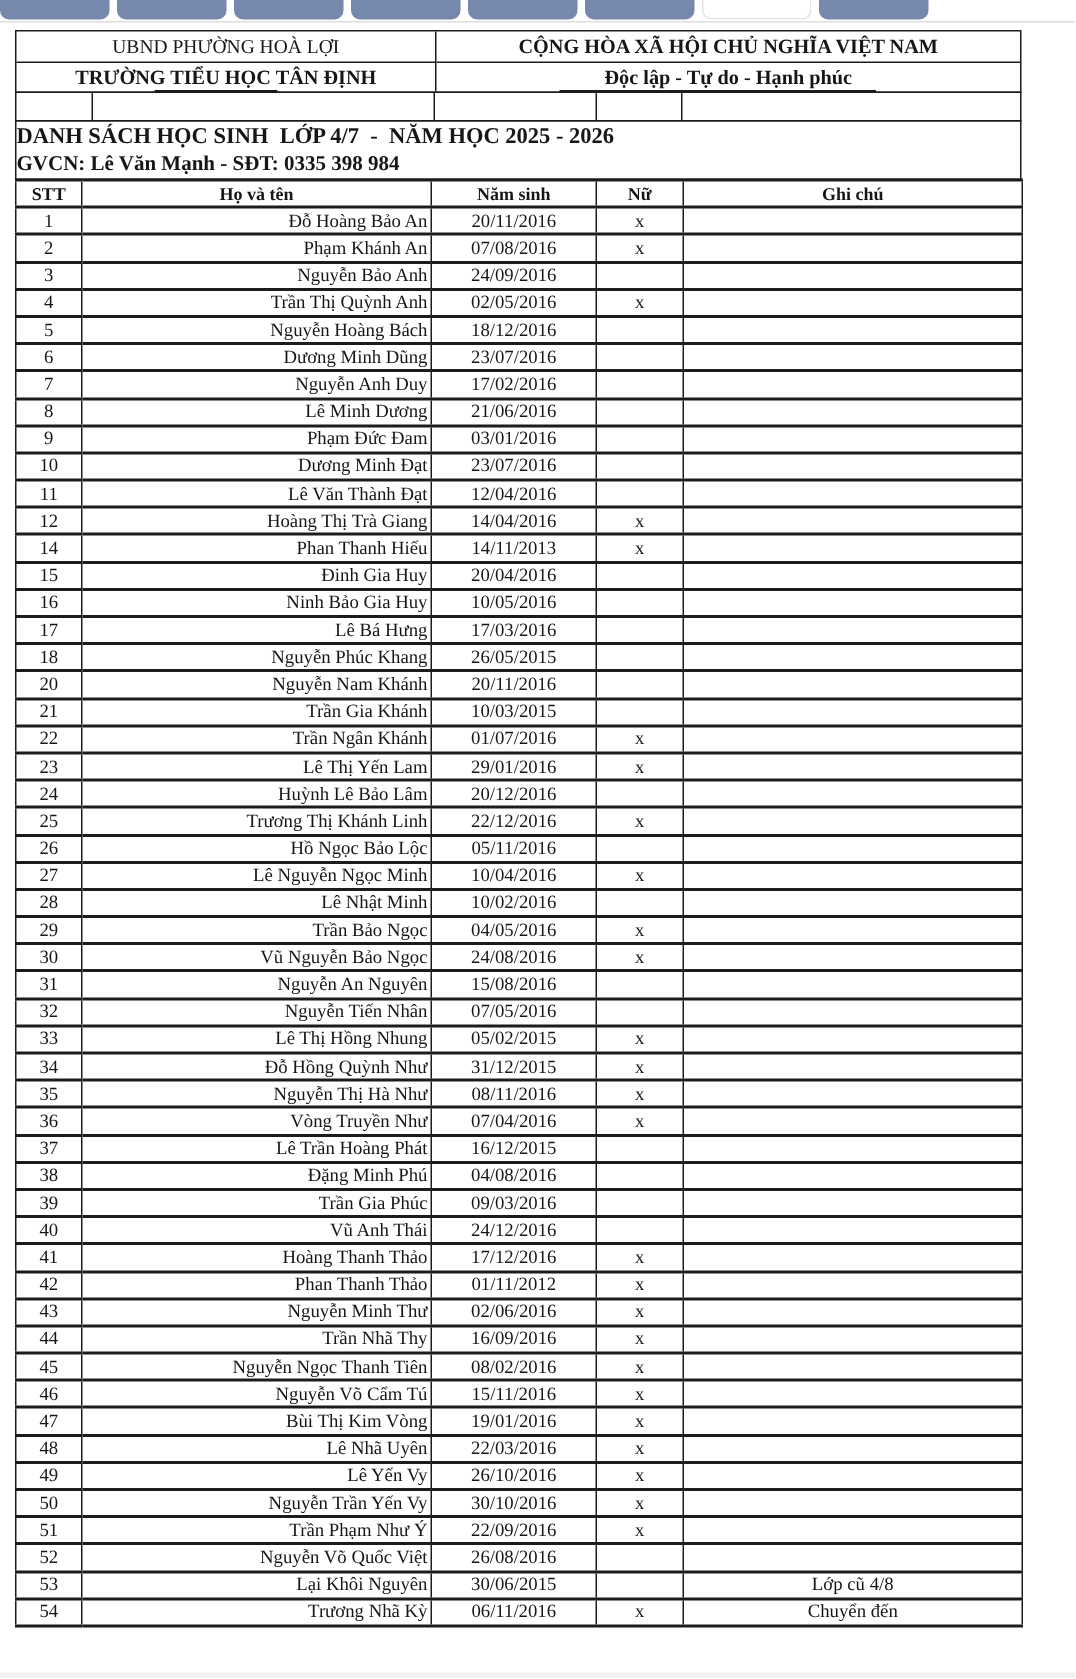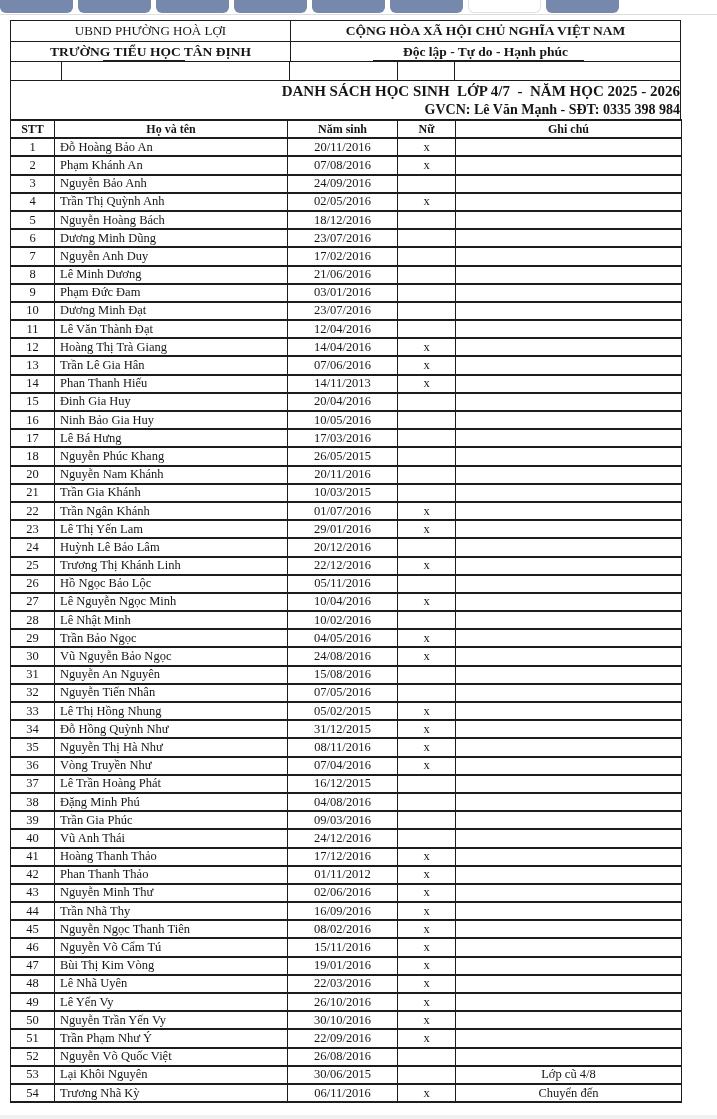--- a/index.html
+++ b/index.html
@@ -28,33 +28,33 @@
   #rule-right{left:373px;top:60px;width:211px;}
 
   
   #spacer-row{position:absolute;left:10px;top:61px;width:671px;height:20px;
               border:1px solid #1c1c1c;box-sizing:border-box;display:flex;}
   #spacer-row .sp{box-sizing:border-box;border-right:1px solid #1c1c1c;height:100%;}
   #spacer-row .sp:last-child{border-right:none;}
 
   
   #titlebox{position:absolute;left:10px;top:80px;width:671px;height:40px;
-            border:1px solid #1c1c1c;box-sizing:border-box;text-align:right;
+            border:1px solid #1c1c1c;box-sizing:border-box;text-align:left;
             display:flex;flex-direction:column;justify-content:center;}
   #title-line1{font-size:15px;font-weight:bold;white-space:pre;line-height:19px;}
   #title-line2{font-size:14px;font-weight:bold;line-height:18px;}
 
   
   #roster{position:absolute;left:10px;top:119px;width:671px;border-collapse:collapse;table-layout:fixed;}
   #roster td,#roster th{border:1px solid #1c1c1c;border-top-width:2px;border-bottom-width:2px;
        height:16.2px;padding:0 2px;font-size:12.5px;line-height:15px;overflow:hidden;
        white-space:nowrap;box-sizing:content-box;}
   #roster th{font-size:12px;font-weight:bold;text-align:center;}
   #roster td.c0{text-align:center;}
-  #roster td.c1{text-align:left;padding-left:5px;margin-left:36px;}
+  #roster td.c1{text-align:right;padding-left:5px;margin-left:36px;}
   #roster td.c2{text-align:center;}
   #roster td.c3{text-align:center;}
   #roster td.c4{text-align:center;}
 
   #bottom-strip{position:absolute;left:0;bottom:0;width:717px;height:4px;background:#f1f1f1;}
 </style>
 </head>
 <body>
 
 <div id="page">
@@ -194,27 +194,20 @@
           <td class="c4"></td>
         </tr>
         <tr>
           <td class="c0">12</td>
           <td class="c1">Hoàng Thị Trà Giang</td>
           <td class="c2">14/04/2016</td>
           <td class="c3">x</td>
           <td class="c4"></td>
         </tr>
         <tr>
-          <td class="c0">13</td>
-          <td class="c1">Trần Lê Gia Hân</td>
-          <td class="c2">07/06/2016</td>
-          <td class="c3">x</td>
-          <td class="c4"></td>
-        </tr>
-        <tr>
           <td class="c0">14</td>
           <td class="c1">Phan Thanh Hiếu</td>
           <td class="c2">14/11/2013</td>
           <td class="c3">x</td>
           <td class="c4"></td>
         </tr>
         <tr>
           <td class="c0">15</td>
           <td class="c1">Đinh Gia Huy</td>
           <td class="c2">20/04/2016</td>

